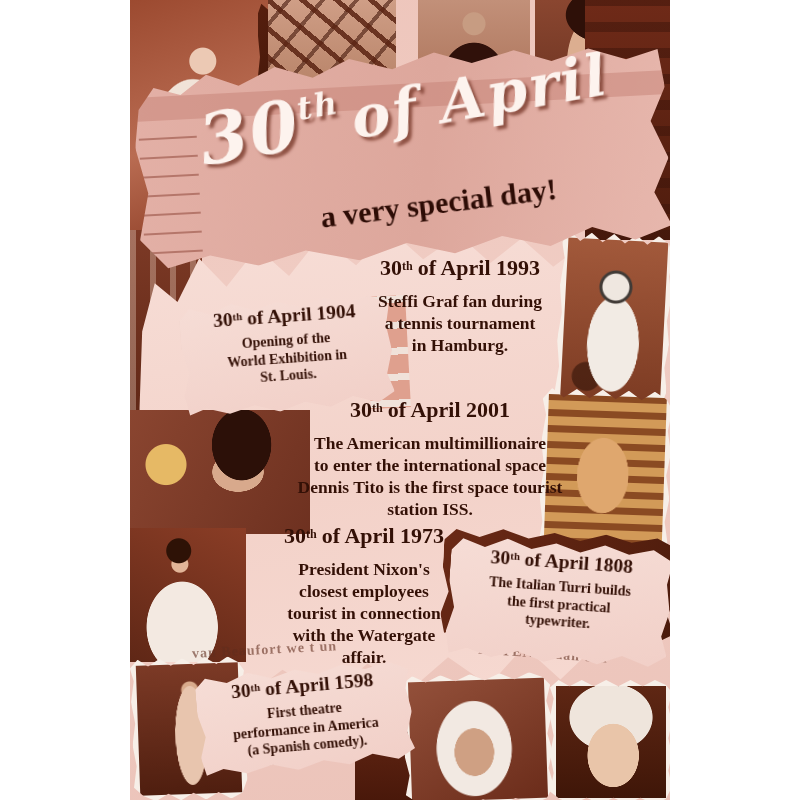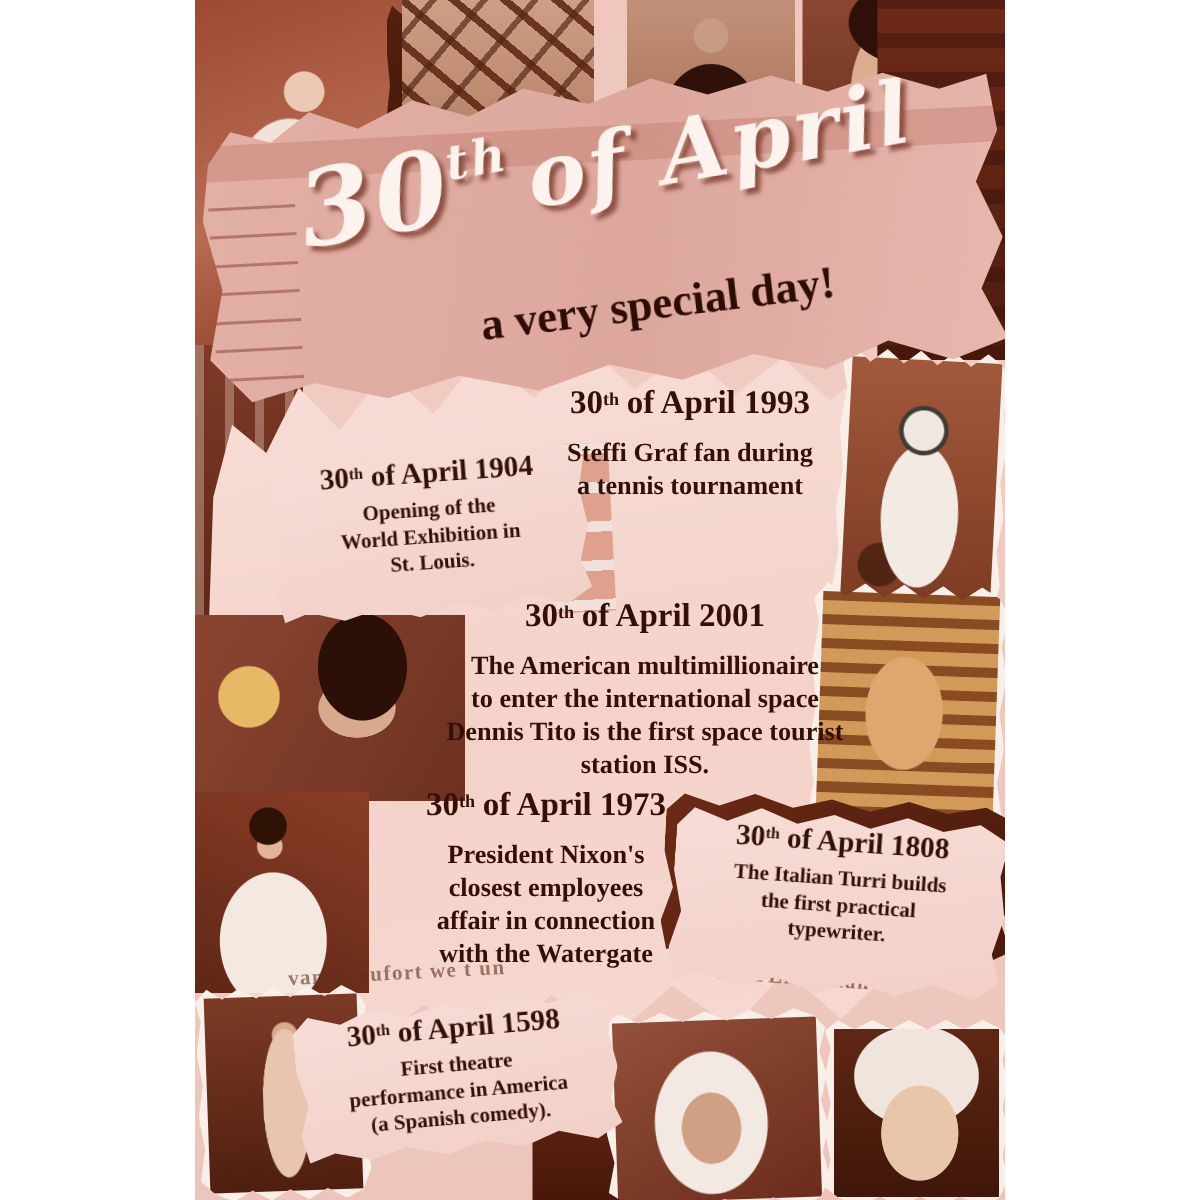--- a/index.html
+++ b/index.html
@@ -149,40 +149,42 @@
         <div class="ln">St. Louis.</div>
       </div>
     </div>
 
     <div class="evt" style="left:190px;top:254px;width:280px;">
       <div class="head">
         <span>30</span><span class="head-sup">th</span><span class="head-rest">of April 1993</span>
       </div>
       <div class="ln">Steffi Graf fan during</div>
       <div class="ln">a tennis tournament</div>
+      <div class="ln">in Hamburg.</div>
     </div>
 
     <div class="evt" style="left:132px;top:396px;width:336px;">
       <div class="head">
         <span>30</span><span class="head-sup">th</span><span class="head-rest">of April 2001</span>
       </div>
       <div class="ln">The American multimillionaire</div>
       <div class="ln">to enter the international space</div>
       <div class="ln">Dennis Tito is the first space tourist</div>
       <div class="ln">station ISS.</div>
     </div>
 
     <div class="evt" style="left:109px;top:522px;width:250px;">
       <div class="head">
         <span>30</span><span class="head-sup">th</span><span class="head-rest">of April 1973</span>
       </div>
       <div class="ln">President Nixon's</div>
       <div class="ln">closest employees</div>
-      <div class="ln">affair in connection</div>
+      <div class="ln">tourist in connection</div>
       <div class="ln">with the Watergate</div>
+      <div class="ln">affair.</div>
     </div>
 
     <div class="scrap torn-s shadow" style="left:318px;top:540px;width:222px;height:124px;transform:rotate(4deg);padding-top:10px;box-sizing:border-box;">
       <div class="evt evt-sm" style="width:100%;">
         <div class="head">
           <span>30</span><span class="head-sup">th</span><span class="head-rest">of April 1808</span>
         </div>
         <div class="ln">The Italian Turri builds</div>
         <div class="ln">the first practical</div>
         <div class="ln">typewriter.</div>

